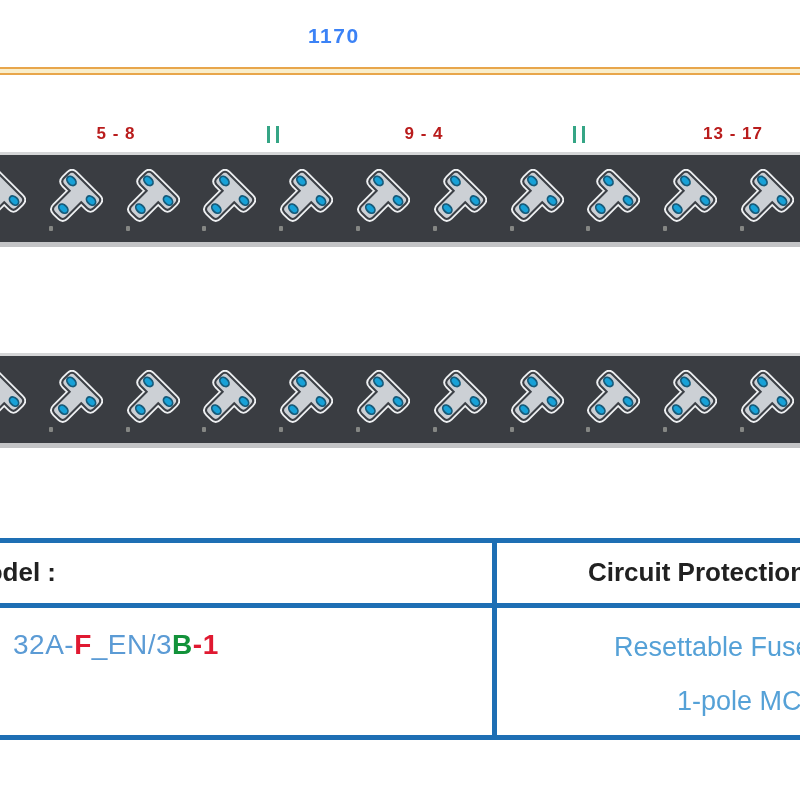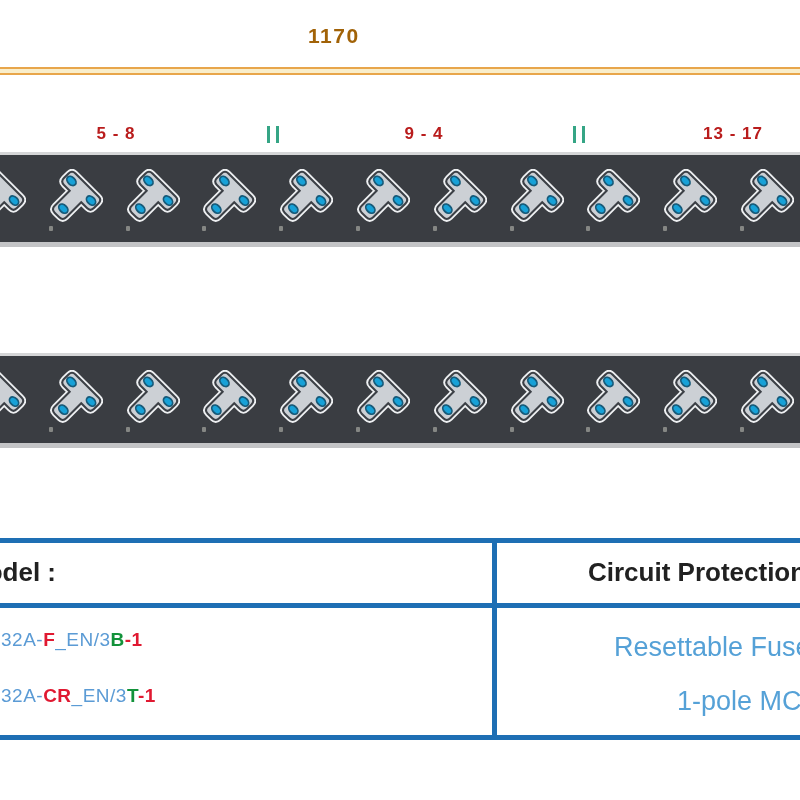--- a/index.html
+++ b/index.html
@@ -1,21 +1,21 @@
 <!DOCTYPE html>
 <html><head>
 <meta charset="utf-8">
 <style>
   html,body{margin:0;padding:0;background:#ffffff;}
   #canvas{position:relative;width:800px;height:800px;overflow:hidden;background:#ffffff;
           font-family:"Liberation Sans", sans-serif;}
 
   
   .dim-label{position:absolute;left:308px;top:24px;font-size:21px;font-weight:bold;
-             color:#a16207;letter-spacing:1.5px;white-space:nowrap;}
+             color:#3b82f6;letter-spacing:1.5px;white-space:nowrap;}
   .dim-line{position:absolute;left:0;top:67px;width:800px;height:8px;
             background:linear-gradient(to bottom,#e8a64b 0,#e8a64b 2px,#f9eecb 2px,#f9eecb 6px,#e8a64b 6px,#e8a64b 8px);}
 
   
   .glabel{position:absolute;top:124px;transform:translateX(-50%);font-size:17px;font-weight:bold;
           color:#b91c1c;white-space:nowrap;letter-spacing:1px;}
   .gsep{position:absolute;top:126px;transform:translateX(-50%);white-space:nowrap;}
   .gsep i{display:inline-block;width:3px;height:17px;background:#35a585;margin:0 3px;}
 
   
@@ -29,21 +29,21 @@
   
   .table-frame{position:absolute;left:-272px;top:538px;width:1236px;height:202px;box-sizing:border-box;
                border:5px solid #1e6fb4;background:#ffffff;}
   .table-hline{position:absolute;left:-272px;top:603px;width:1236px;height:5px;background:#1e6fb4;}
   .table-vline{position:absolute;left:492px;top:538px;width:5px;height:202px;background:#1e6fb4;}
 
   .th{position:absolute;font-size:26px;font-weight:bold;color:#212121;white-space:nowrap;}
   .th-model{left:-35px;top:557px;}
   .th-prot{left:588px;top:557px;}
 
-  .model-row{position:absolute;left:1px;font-size:19px;white-space:nowrap;letter-spacing:.5px;}
+  .model-row{position:absolute;left:13px;font-size:28px;white-space:nowrap;letter-spacing:.5px;}
   .model-row-0{top:629px;}
   .model-row-1{top:685px;}
   .seg-blue{color:#5b9bd5;}
   .seg-red{color:#e01931;}
   .seg-green{color:#12923a;}
   .seg-b{font-weight:bold;}
 
   .prot{position:absolute;font-size:27px;color:#55a1d7;white-space:nowrap;}
   .prot-0{left:614px;top:632px;}
   .prot-1{left:677px;top:686px;}
@@ -286,18 +286,17 @@
     </div>
 
   <div class="table-frame"></div>
   <div class="table-hline"></div>
   <div class="table-vline"></div>
 
   <div class="th th-model">Model :</div>
   <div class="th th-prot">Circuit Protection</div>
 
   <div class="model-row model-row-0"><span class="seg-blue">32A-</span><span class="seg-red seg-b">F</span><span class="seg-blue">_EN/3</span><span class="seg-green seg-b">B</span><span class="seg-red seg-b">-1</span></div>
-  <div class="model-row model-row-1"><span class="seg-blue">32A-</span><span class="seg-red seg-b">CR</span><span class="seg-blue">_EN/3</span><span class="seg-green seg-b">T</span><span class="seg-red seg-b">-1</span></div>
 
   <div class="prot prot-0">Resettable Fuse</div>
   <div class="prot prot-1">1-pole MCB</div>
 
 </div>
 
 </body></html>

